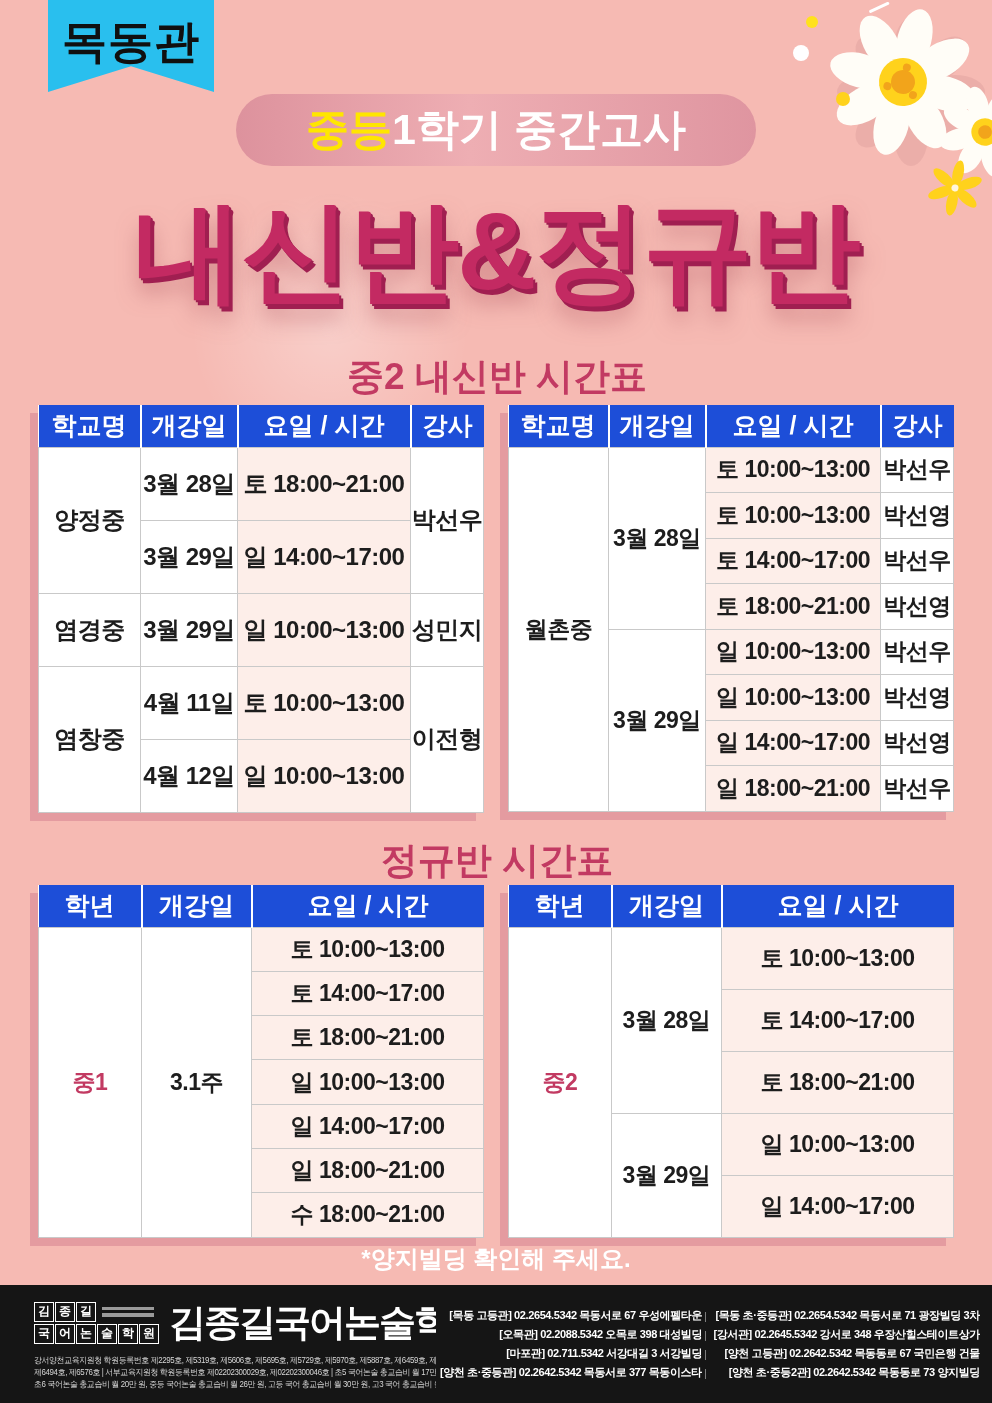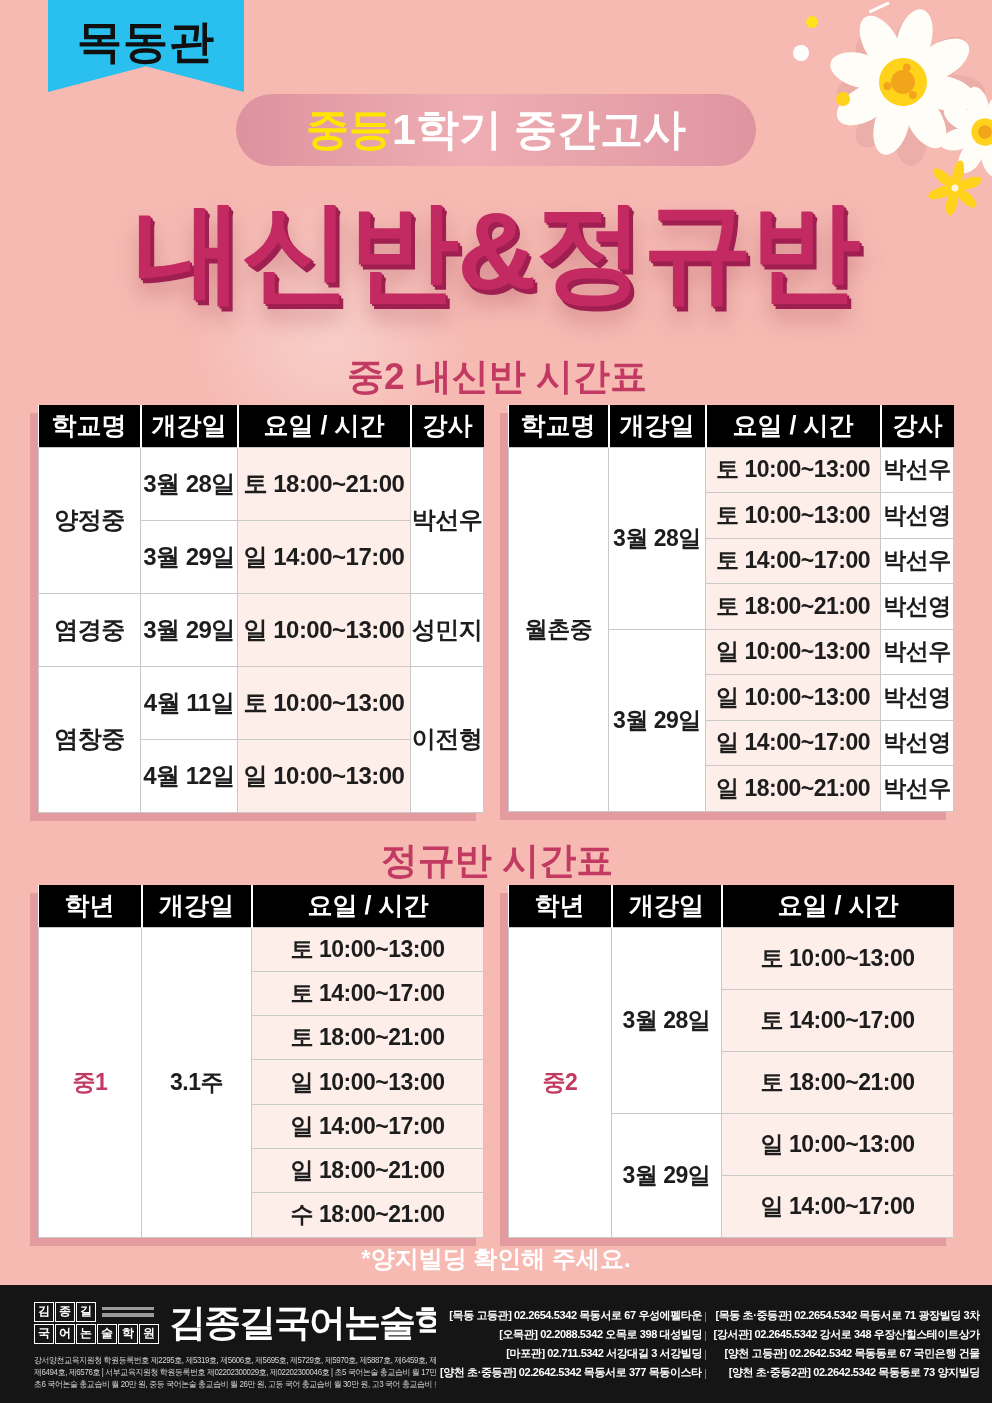--- a/index.html
+++ b/index.html
@@ -5,21 +5,21 @@
   * { margin:0; padding:0; box-sizing:border-box; }
   html,body { width:992px; height:1403px; }
   body {
     position:relative; overflow:hidden;
     background:#f6bab3;
     font-family:"Liberation Sans", sans-serif;
     -webkit-font-smoothing:antialiased;
   }
   
   .ribbon {
-    position:absolute; left:48px; top:0; width:196px; height:92px;
+    position:absolute; left:48px; top:0; width:166px; height:92px;
     background:#29bfee;
     clip-path:polygon(0 0,100% 0,100% 100%,50% 72%,0 100%);
     display:flex; justify-content:center; align-items:flex-start;
     padding-top:12px; font-size:45px; font-weight:900; color:#101010;
     letter-spacing:1px;
   }
   .pill {
     position:absolute; left:236px; top:94px; width:520px; height:72px;
     border-radius:40px;
     background:linear-gradient(90deg,#dd929d 0%,#eeaeb3 45%,#df95a0 100%);
@@ -57,21 +57,21 @@
   
   table {
     position:absolute; border-collapse:collapse; table-layout:fixed;
     background:#ffffff; box-shadow:-8px 8px 0 0 #e49ba0;
   }
   .tbl-left  { left:38px;  width:445px; }
   .tbl-right { left:508px; width:445px; }
   .tbl-naesin  { top:405px; }
   .tbl-regular { top:885px; }
   th {
-    background:#000000; color:#ffffff; font-size:25px; font-weight:800;
+    background:#1d4ed8; color:#ffffff; font-size:25px; font-weight:800;
     border-left:2px solid #ffffff; text-align:center; letter-spacing:0px;
   }
   th:first-child { border-left:none; }
   td {
     border:1.6px solid #c9c9c9; text-align:center; vertical-align:middle;
     font-size:24px; font-weight:700; color:#1d1d1d; letter-spacing:-0.5px;
     background:#ffffff;
   }
   td.time { background:#fdeee9; }
   td.grade { color:#c23a62; font-size:28px; font-weight:800; }

